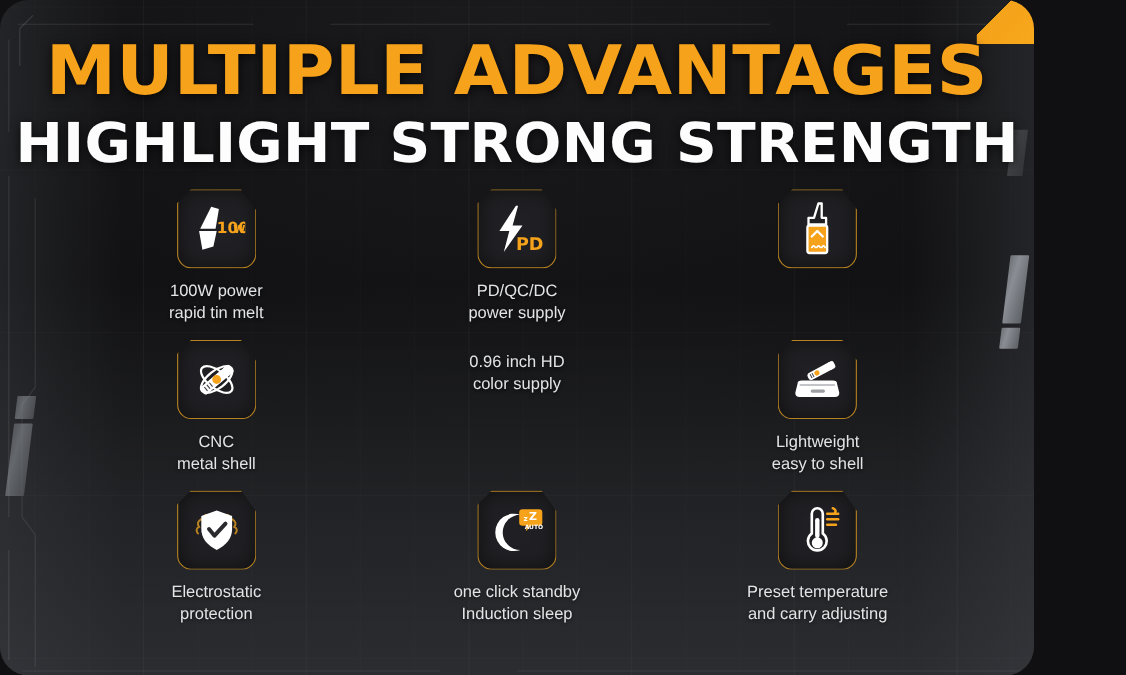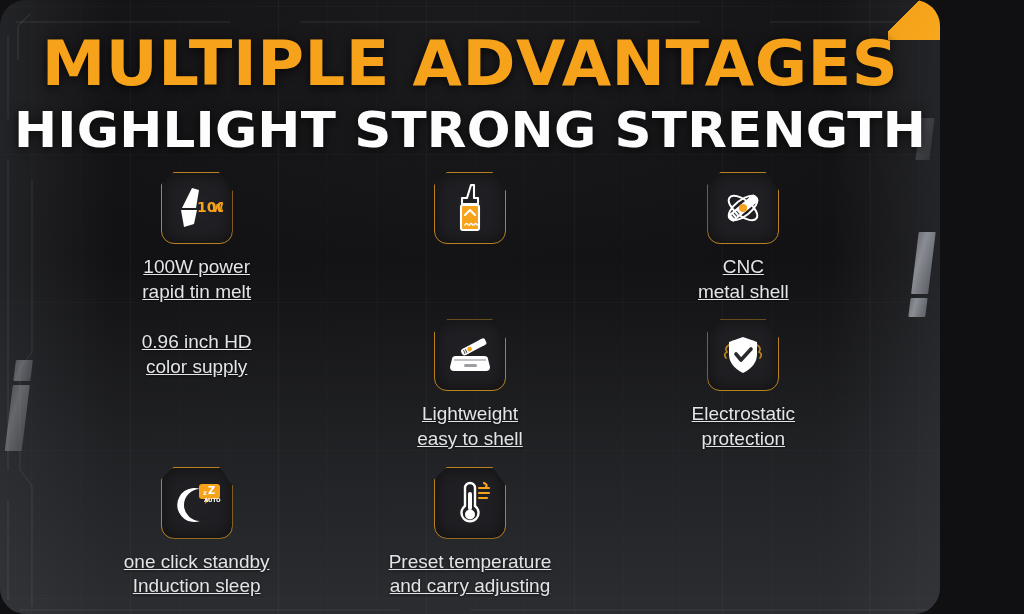--- a/index.html
+++ b/index.html
@@ -107,24 +107,23 @@
     border-radius:13px;
     display:flex;align-items:center;justify-content:center;
     
     clip-path:polygon(0 13px, 0 100%, 100% 100%, 100% 19px, 81% 0, 13px 0);
     box-shadow:inset 0 0 18px rgba(0,0,0,.55);
   }
   .iconbox svg{display:block;}
 
   .caption{
     margin-top:11px;text-align:center;
-    color:#e3e4e6;font-size:19px;line-height:1.30;
+    color:#e3e4e6;font-size:15px;line-height:1.30;
     font-family:"Liberation Sans", sans-serif;
     text-shadow:0 1px 3px rgba(0,0,0,.6);
-    text-decoration:underline;
   }
   .caption span{display:block;white-space:nowrap;}
 </style>
 </head>
 <body>
 
 <div class="poster">
 
   <div class="wash"></div>
   <div class="grid"></div>
@@ -173,20 +172,32 @@
           <text x="26" y="28" font-family="DejaVu Sans, sans-serif" font-size="14" font-weight="bold" fill="#f6a21b">100</text>
           <text x="41" y="28" font-family="DejaVu Sans, sans-serif" font-size="10" font-weight="bold" fill="#f6a21b">W</text>
         </svg>
       </div>
       <div class="caption">
         <span>100W power</span>
         <span>rapid tin melt</span>
       </div>
     </div>
 
+    <div class="cell">
+      <div class="iconbox">
+        <svg width="52" height="48" viewBox="0 0 52 48">
+          <path d="M25 3 L10 26 L19 26 L14 45 L31 21 L22 21 L27 3 Z" fill="#ffffff"></path>
+          <text x="25" y="43" font-family="DejaVu Sans, sans-serif" font-size="16" font-weight="bold" fill="#f6a21b">PD</text>
+        </svg>
+      </div>
+      <div class="caption">
+        <span>PD/QC/DC</span>
+        <span>power supply</span>
+      </div>
+    </div>
 
     <div class="cell">
       <div class="iconbox">
         <svg width="46" height="50" viewBox="0 0 46 50">
           <path d="M24 2 L27 2 L27 15 L31 15 L31 21 L15 21 L15 15 L20 15 Z" fill="none" stroke="#ffffff" stroke-width="2.1" stroke-linejoin="round"></path>
           <rect x="14" y="22" width="18" height="25" rx="2" fill="#f6a21b" stroke="#ffffff" stroke-width="2.1"></rect>
           <path d="M18 32 L23 27 L28 32" fill="none" stroke="#ffffff" stroke-width="2.1" stroke-linecap="round" stroke-linejoin="round"></path>
           <path d="M18 42 q1.6 -3 3.2 0 M22.5 42 q1.6 -3 3.2 0 M27 42 q1.6 -3 3.2 0" fill="none" stroke="#ffffff" stroke-width="1.5" stroke-linecap="round"></path>
         </svg>
       </div>

